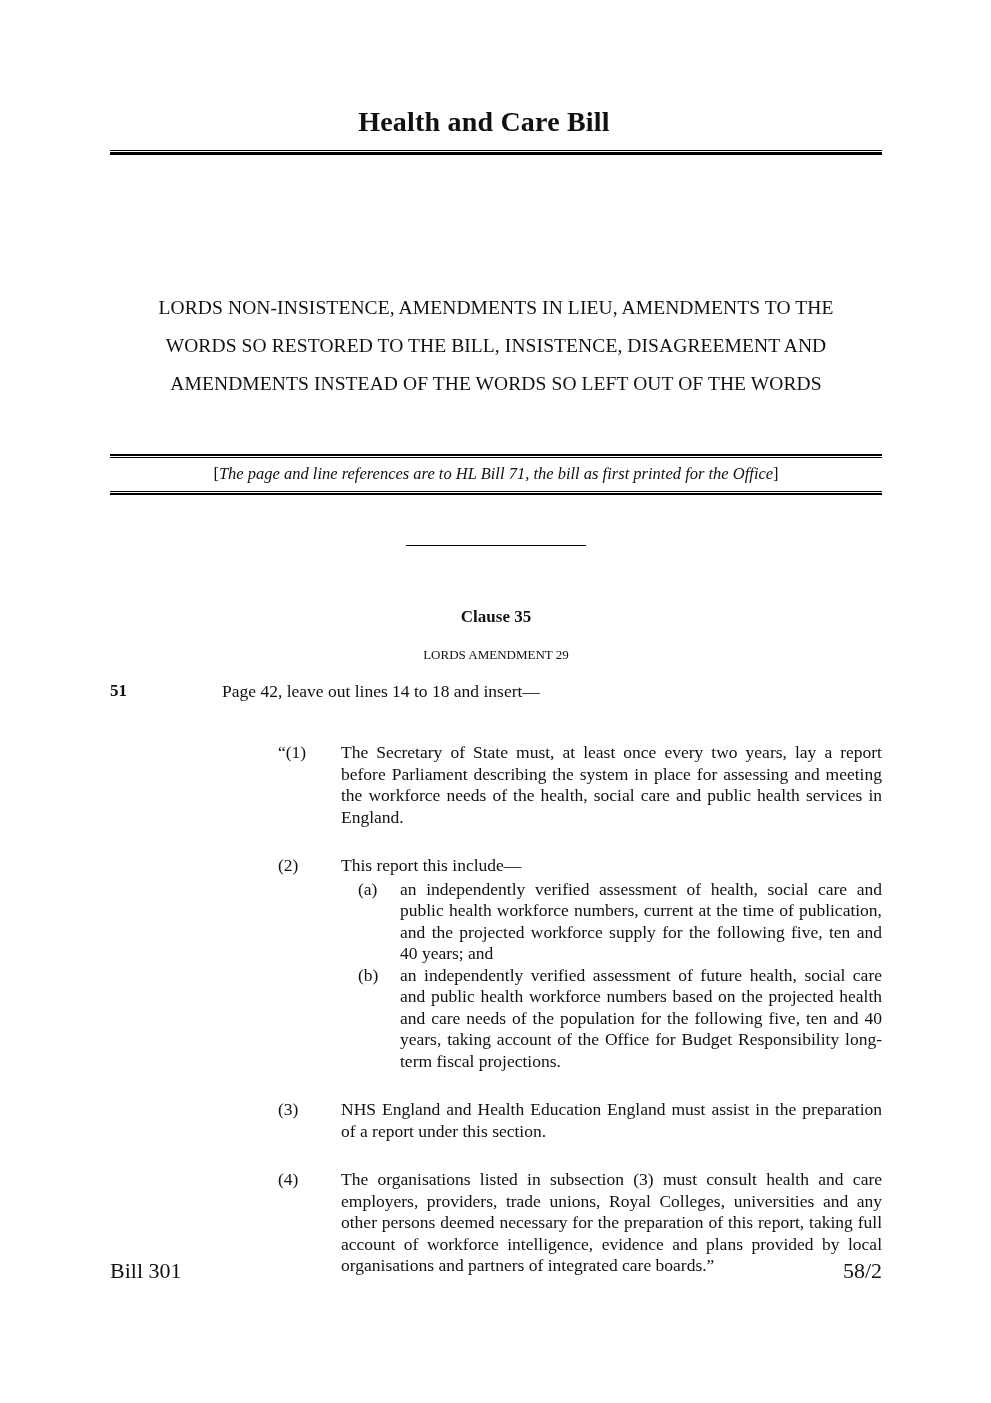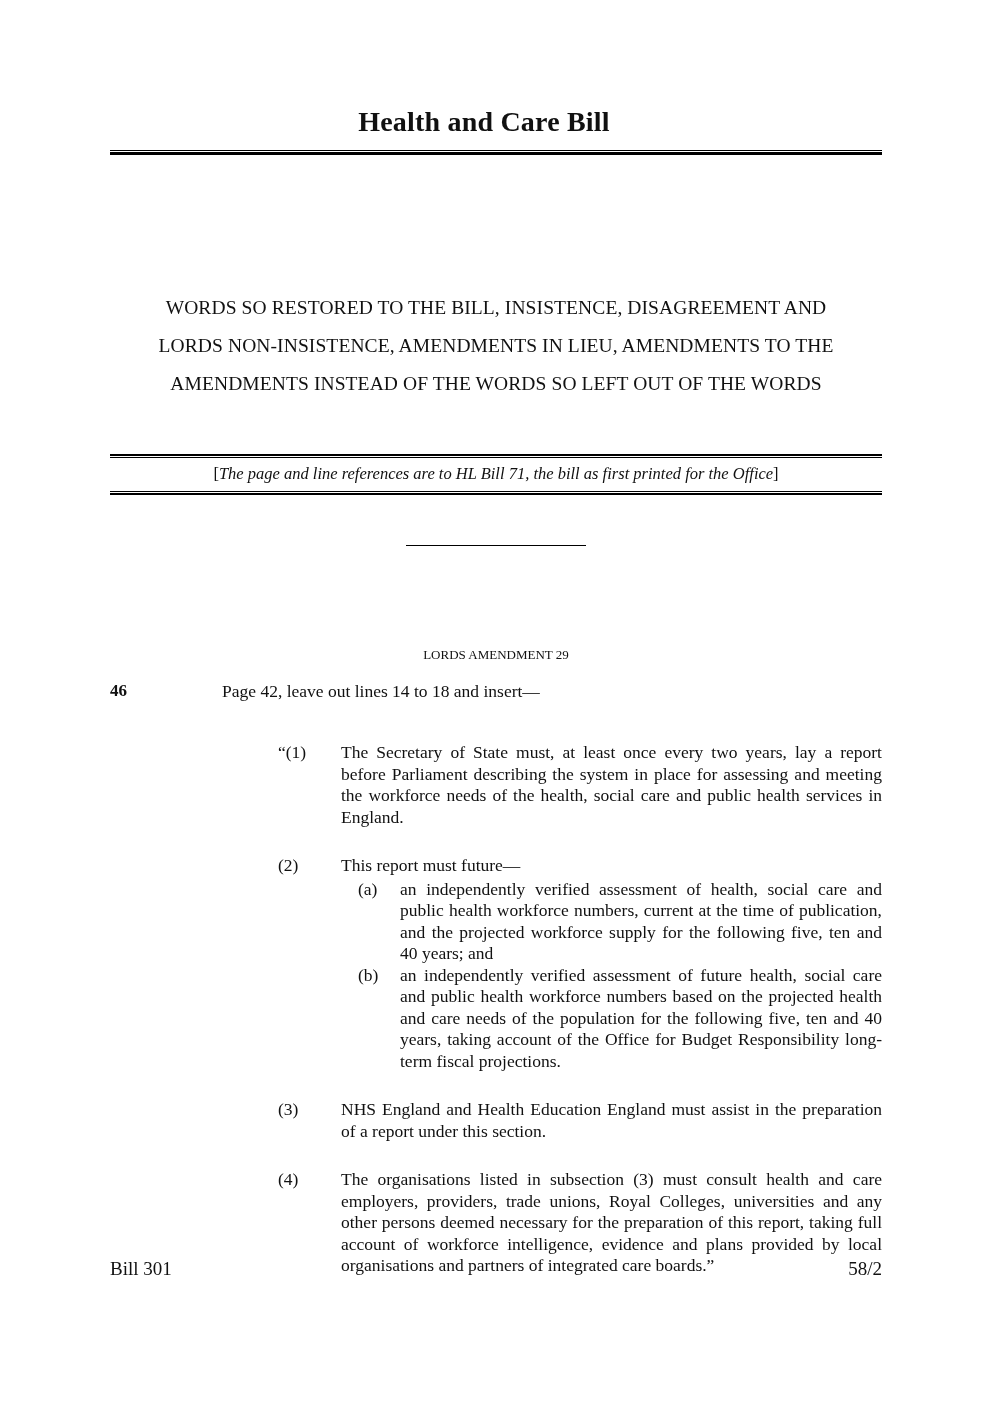--- a/index.html
+++ b/index.html
@@ -183,62 +183,63 @@
     text-align: justify;
     text-justify: inter-word;
   }
 
   
   .footer {
     position: absolute;
     left: 110px;
     top: 1258px;
     width: 772px;
-    font-size: 19px;
+    font-size: 22px;
     display: flex;
     justify-content: space-between;
   }
 </style>
 </head>
 <body>
 
 <div class="page">
 
   <div class="doc-title">Health and Care Bill</div>
   <div class="rule-double-top"></div>
 
   <div class="main-heading">
+    <div>LORDS NON-INSISTENCE, AMENDMENTS IN LIEU, AMENDMENTS TO THE</div>
     <div>WORDS SO RESTORED TO THE BILL, INSISTENCE, DISAGREEMENT AND</div>
-    <div>LORDS NON-INSISTENCE, AMENDMENTS IN LIEU, AMENDMENTS TO THE</div>
     <div>AMENDMENTS INSTEAD OF THE WORDS SO LEFT OUT OF THE WORDS</div>
   </div>
 
   <div class="note-box">
     <div class="note-rule-upper"></div>
     <div class="note-text"><span>[</span><span class="it">The page and line references are to HL Bill 71, the bill as first printed for the Office</span><span>]</span></div>
     <div class="note-rule-lower"></div>
   </div>
 
   <div class="short-rule"></div>
 
+  <div class="clause-heading">Clause 35</div>
   <div class="amendment-heading">LORDS AMENDMENT 29</div>
 
   <div class="amend-intro">
-    <span class="amend-number">46</span>
+    <span class="amend-number">51</span>
     <span class="amend-intro-text">Page 42, leave out lines 14 to 18 and insert—</span>
   </div>
 
   <div class="body-block" id="body-block" style="top:715px;">
       <div class="subsec">
         <span class="subsec-marker">“(1)</span>
         <div class="subsec-body">The Secretary of State must, at least once every two years, lay a report before Parliament describing the system in place for assessing and meeting the workforce needs of the health, social care and public health services in England.</div>
       </div>
       <div class="subsec">
         <span class="subsec-marker">(2)</span>
-        <div class="subsec-body no-justify">This report must future—</div>
+        <div class="subsec-body no-justify">This report this include—</div>
         <div class="subitems">
           <div class="subitem">
             <span class="subitem-marker">(a)</span>
             <div class="subitem-body">an independently verified assessment of health, social care and public health workforce numbers, current at the time of publication, and the projected workforce supply for the following five, ten and 40 years; and</div>
           </div>
           <div class="subitem">
             <span class="subitem-marker">(b)</span>
             <div class="subitem-body">an independently verified assessment of future health, social care and public health workforce numbers based on the projected health and care needs of the population for the following five, ten and 40 years, taking account of the Office for Budget Responsibility long-term fiscal projections.</div>
           </div>
         </div>

